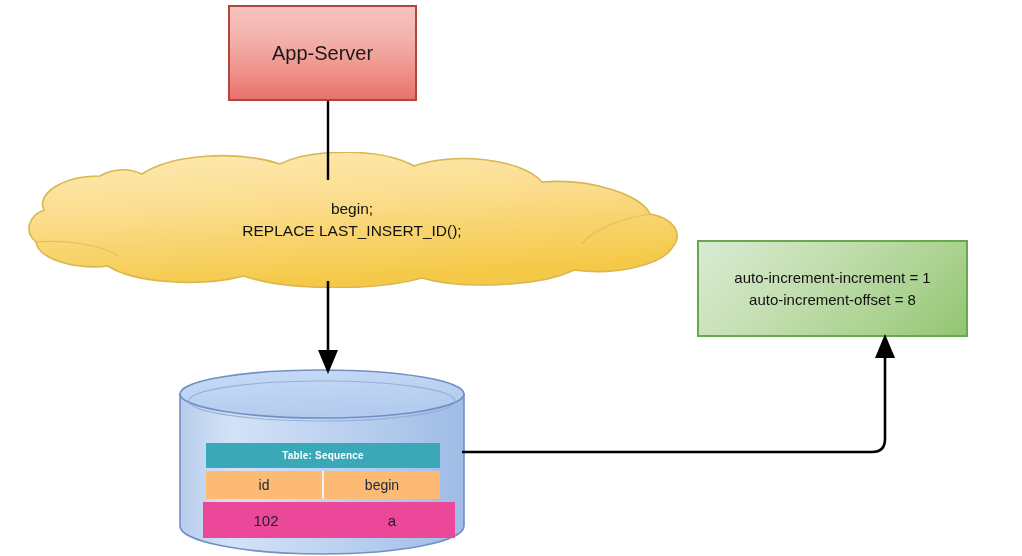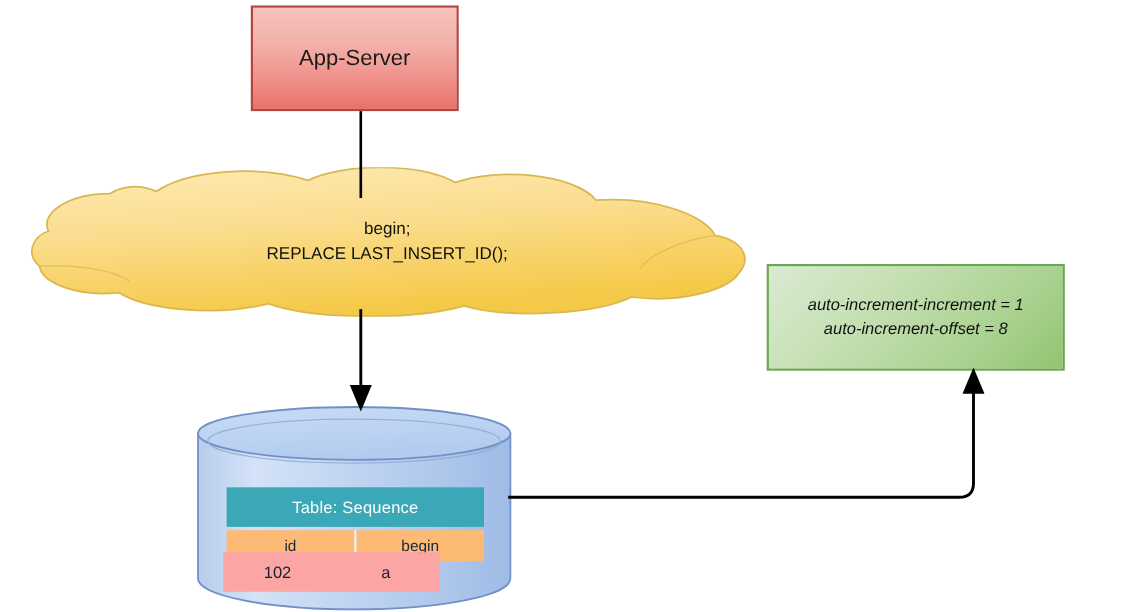--- a/index.html
+++ b/index.html
@@ -83,21 +83,20 @@
     display: flex;
     flex-direction: column;
     align-items: center;
     justify-content: center;
   }
   #config-node .cfg-line {
     font-size: 15px;
     line-height: 22px;
     color: #111111;
     white-space: nowrap;
-    font-style: italic;
   }
 
   
   #database-node {
     left: 178px;
     top: 368px;
     width: 288px;
     height: 188px;
   }
   #database-node svg {
@@ -114,50 +113,50 @@
     top: 443px;
     width: 234px;
     border-collapse: collapse;
     font-size: 13px;
   }
   #sequence-table td {
     padding: 0;
     margin: 0;
   }
   .tbl-title {
-    height: 36px;
+    height: 25px;
     line-height: 25px;
     background: #3ba8b8;
     color: #ffffff;
-    font-weight: normal;
-    text-align: center;
-    font-size: 15px;
+    font-weight: bold;
+    text-align: center;
+    font-size: 10px;
     letter-spacing: 0.2px;
   }
   .tbl-gap {
     height: 3px;
     background: transparent;
   }
   .tbl-head-cell {
     height: 28px;
     line-height: 28px;
     background: #fdba74;
     color: #16263d;
     text-align: center;
     font-size: 14px;
   }
   .tbl-head-cell.left  { width: 50%; border-right: 2px solid #eef2f7; }
   .tbl-head-cell.right { width: 50%; }
   #sequence-data-row {
     position: absolute;
     left: 203px;
     top: 502px;
-    width: 197px;
+    width: 252px;
     height: 36px;
-    background: #fca5a5;
+    background: #ec4899;
     display: flex;
     align-items: center;
   }
   #sequence-data-row .cell {
     flex: 1 1 50%;
     text-align: center;
     font-size: 15px;
     color: #17222e;
   }
 

